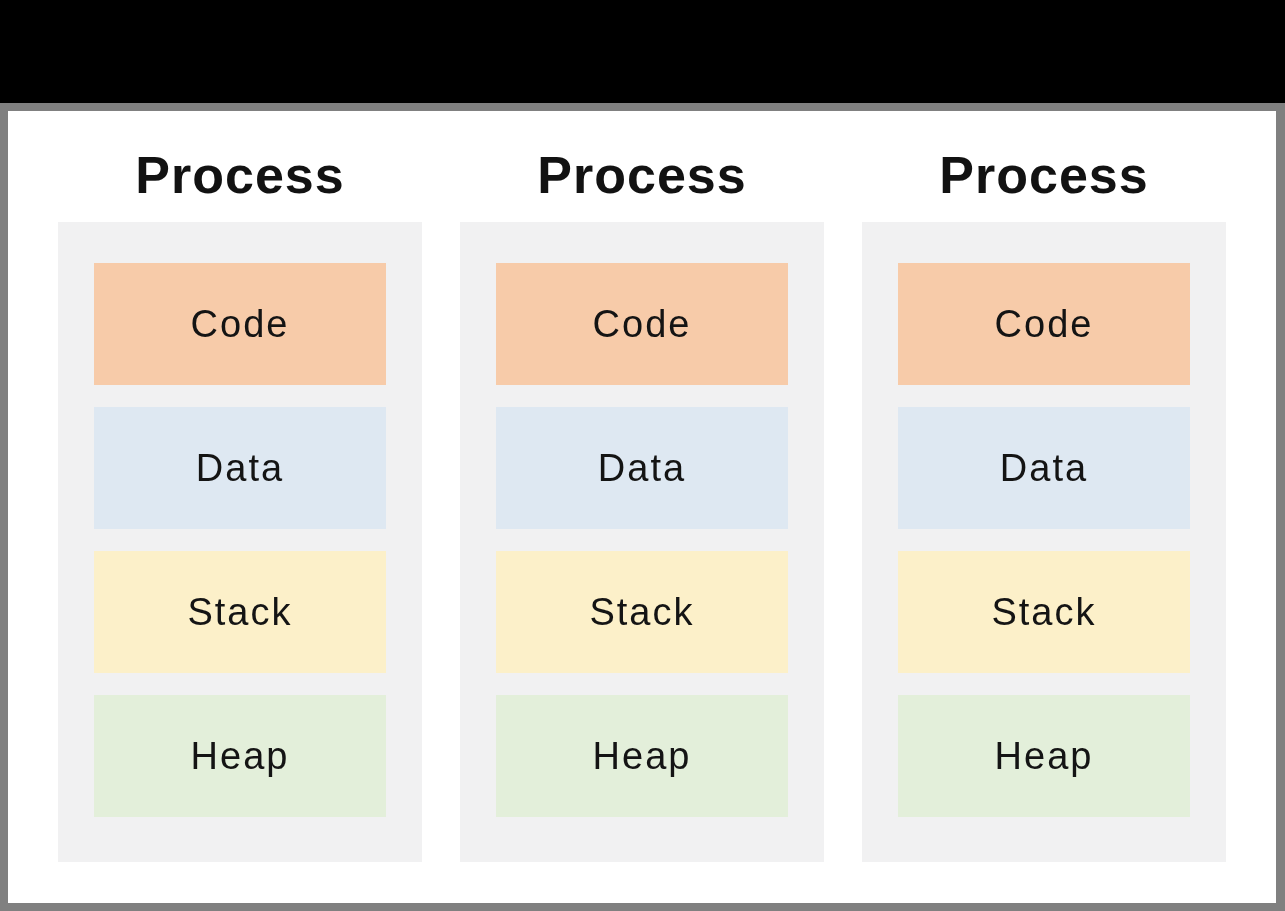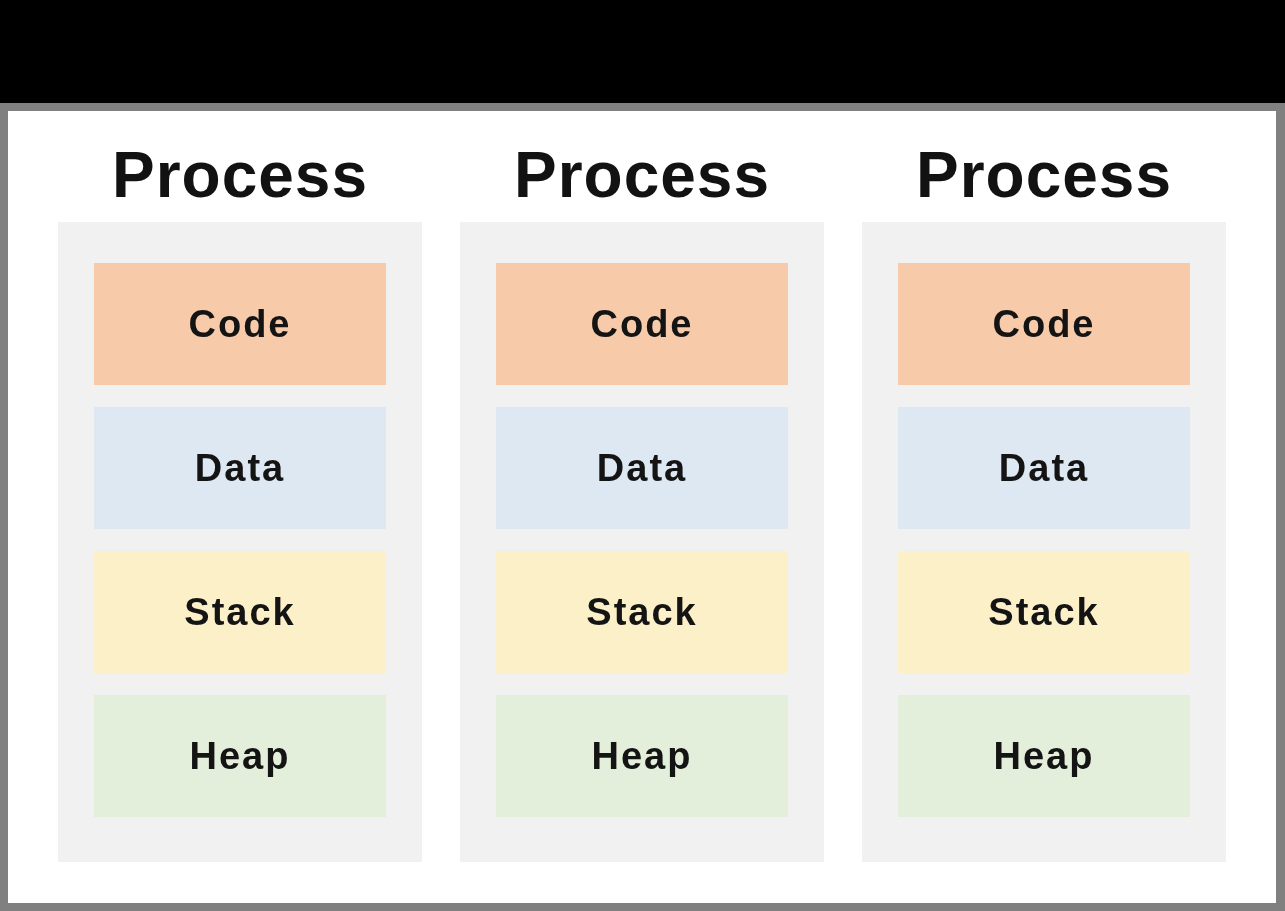--- a/index.html
+++ b/index.html
@@ -44,21 +44,21 @@
     display: flex;
     flex-direction: column;
   }
   .process-title {
     height: 111px;
     box-sizing: border-box;
     padding-top: 16px;
     display: flex;
     align-items: center;
     justify-content: center;
-    font-size: 64px;
+    font-size: 52px;
     font-weight: 700;
     letter-spacing: 1px;
     color: #121212;
   }
   .process-panel {
     height: 640px;
     box-sizing: border-box;
     background: #F1F1F2;
     padding: 41px 36px 42px 36px;
     display: flex;
@@ -67,21 +67,21 @@
   }
   .memory-segment {
     height: 122px;
     flex: 0 0 122px;
     display: flex;
     align-items: center;
     justify-content: center;
   }
   .segment-label {
     font-size: 38px;
-    font-weight: 700;
+    font-weight: 400;
     letter-spacing: 2px;
     color: #141414;
   }
 </style>
 </head>
 <body>
 
 <div class="top-bar"></div>
 
 <div class="slide-frame">

